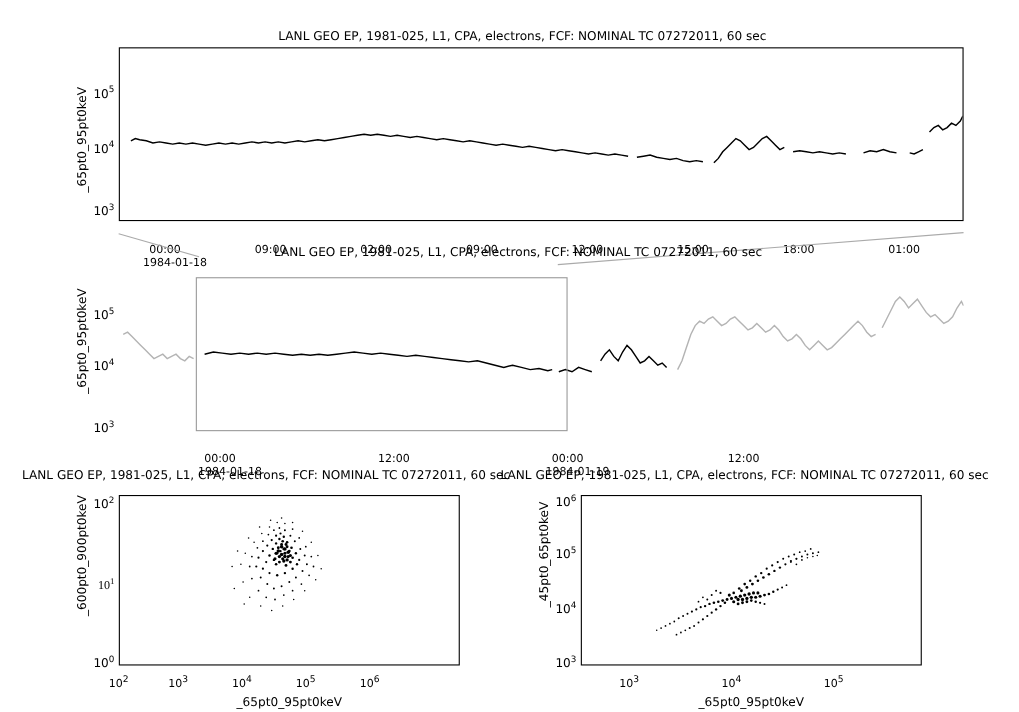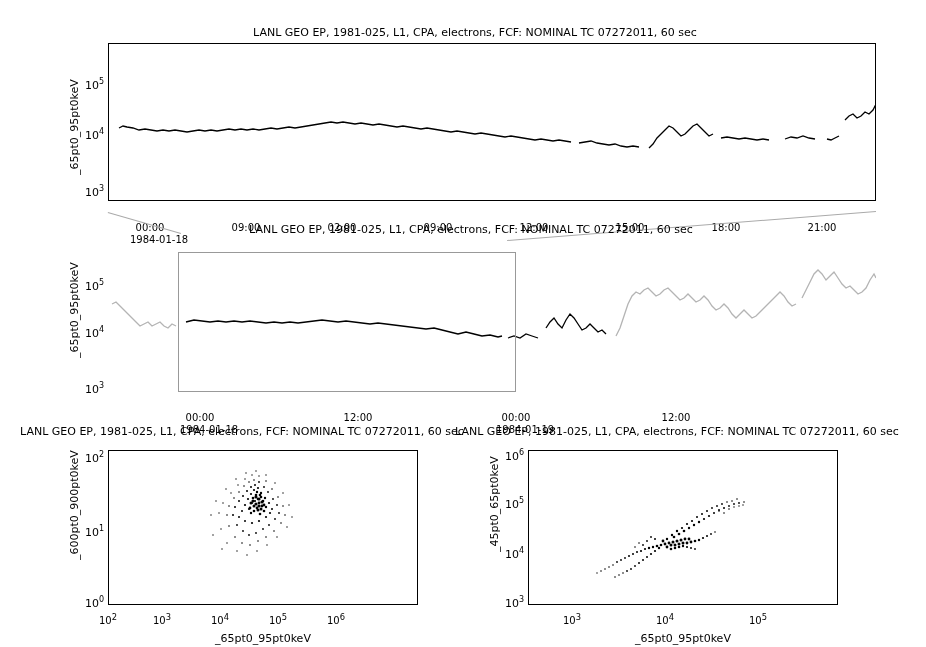--- a/index.html
+++ b/index.html
@@ -112,21 +112,21 @@
     </svg>
   </div>
 
   <div class="xtick-label" style="left:126px; top:222px; width:48px;">00:00</div>
   <div class="xtick-label" style="left:222px; top:222px; width:48px;">09:00</div>
   <div class="xtick-label" style="left:318px; top:222px; width:48px;">02:00</div>
   <div class="xtick-label" style="left:414px; top:222px; width:48px;">09:00</div>
   <div class="xtick-label" style="left:510px; top:222px; width:48px;">12:00</div>
   <div class="xtick-label" style="left:606px; top:222px; width:48px;text-align:center;">15:00</div>
   <div class="xtick-label" style="left:702px; top:222px; width:48px;">18:00</div>
-  <div class="xtick-label" style="left:798px; top:222px; width:48px;">21:00</div>
+  <div class="xtick-label" style="left:798px; top:222px; width:48px;">01:00</div>
 
   <div class="date-label" style="left:130px; top:234px;">1984-01-18</div>
 </div>
 
 <div class="conn-line" style="left:108px; top:212px; width:76px; transform:rotate(16deg);"></div>
 <div class="conn-line" style="left:876px; top:212px; width:370px; transform:rotate(175.5deg);"></div>
 
 <div class="panel">
   <div class="panel-title" style="left:249px; top:223px; width:420px;">LANL GEO EP, 1981-025, L1, CPA, electrons, FCF: NOMINAL TC 07272011, 60 sec</div>
 
@@ -160,21 +160,21 @@
   <div class="date-label" style="left:180px; top:424px;">1984-01-18</div>
   <div class="date-label" style="left:496px; top:424px;">1984-01-19</div>
 </div>
 
 <div class="panel">
   <div class="panel-title" style="left:20px; top:425px; width:480px; text-align:left;">LANL GEO EP, 1981-025, L1, CPA, electrons, FCF: NOMINAL TC 07272011, 60 sec</div>
 
   <div class="ylabel" style="left:68px; top:560px; font-size:11px;">_600pt0_900pt0keV</div>
 
   <div class="ytick-label" style="left:72px; top:595px; width:32px;">10<sup>0</sup></div>
-  <div class="ytick-label" style="left:72px; top:524px; width:32px;">10<sup>1</sup></div>
+  <div class="ytick-label" style="left:72px; top:524px; width:32px;font-family:Liberation Serif, serif;">10<sup>1</sup></div>
   <div class="ytick-label" style="left:72px; top:450px; width:32px;">10<sup>2</sup></div>
 
   <div class="axes" style="left:108px; top:450px; width:310px; height:155px;">
     <svg class="plot" width="310" height="155" viewBox="0 0 310 155">
       <g fill="#000000">
         <circle cx="140" cy="58" r="1.1"></circle>
           <circle cx="143" cy="52" r="1.1"></circle>
           <circle cx="146" cy="50" r="1.1"></circle>
         <circle cx="149" cy="48" r="1.3"></circle>
           <circle cx="152" cy="46" r="1.3"></circle>

